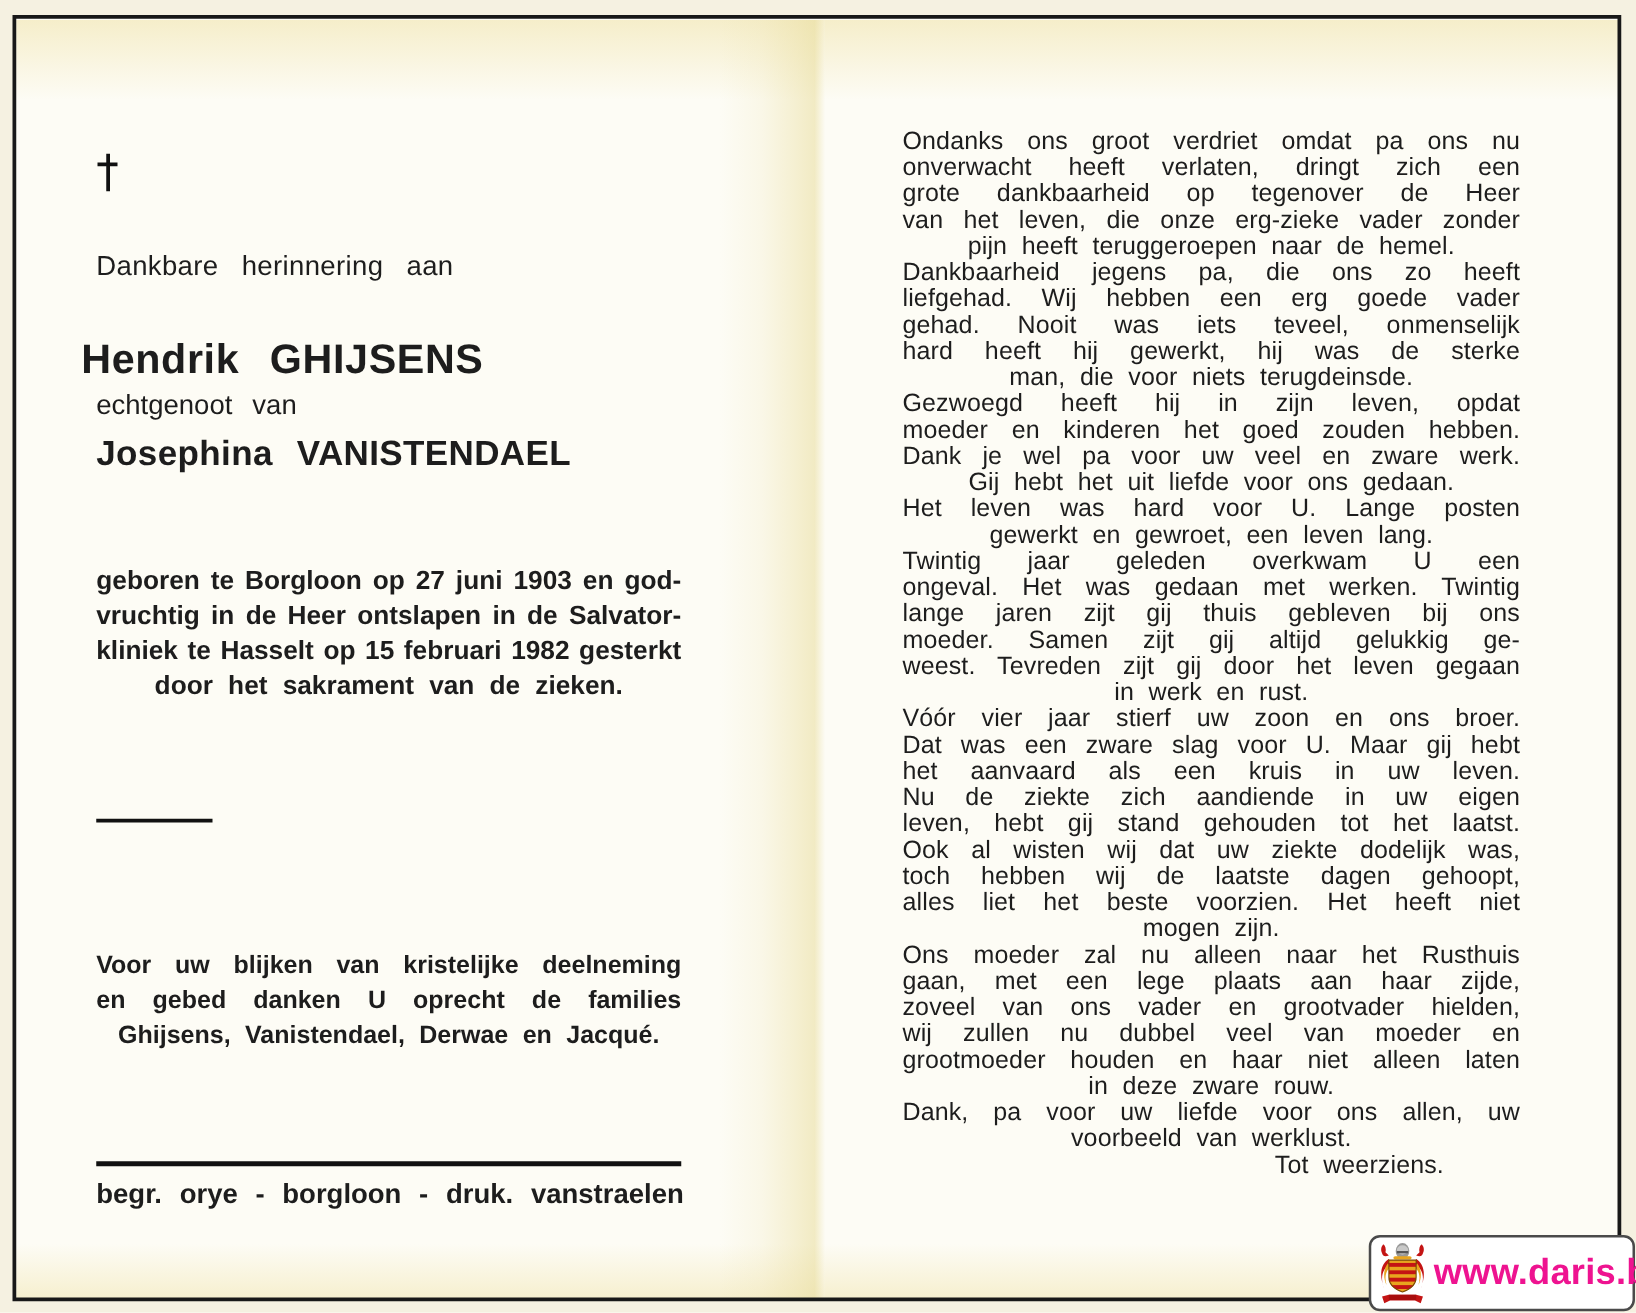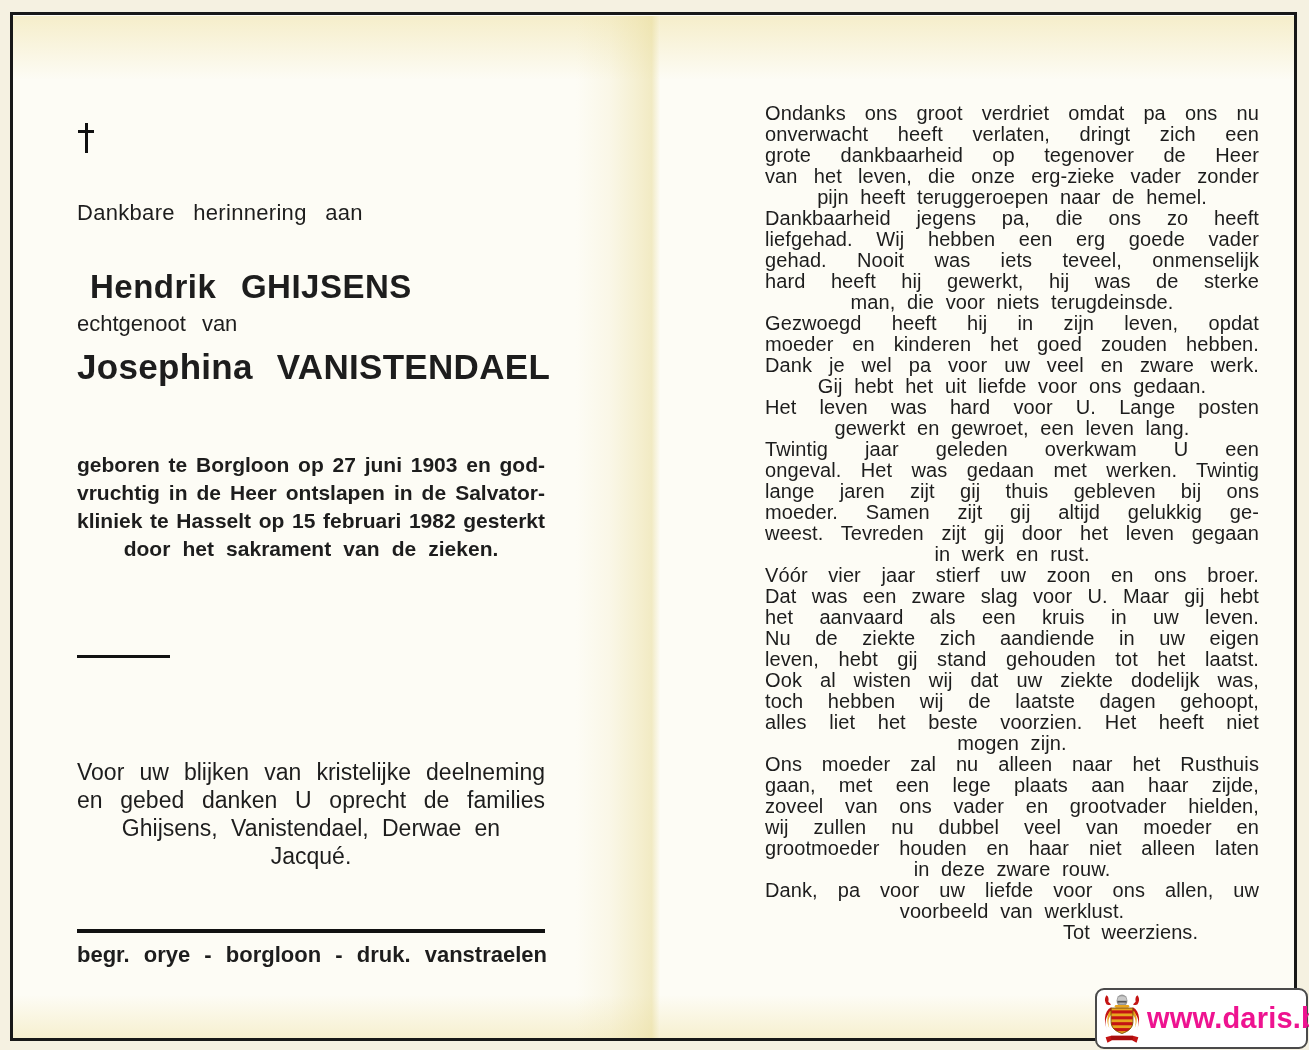--- a/index.html
+++ b/index.html
@@ -25,40 +25,40 @@
   .frame{position:absolute;left:10px;top:12px;width:1287px;height:1029px;
     border:3px solid var(--frame);pointer-events:none;}
 
   
   .cross{position:absolute;left:78px;top:123px;width:16px;height:32px;}
   .cross .v{position:absolute;left:7px;top:0;width:3px;height:30px;background:#101010;}
   .cross .h{position:absolute;left:0;top:7px;width:16px;height:3px;background:#101010;}
 
   .memorial-label{position:absolute;left:77px;top:200px;width:480px;
     font-size:22px;word-spacing:.55em;letter-spacing:.3px;}
-  .deceased-name{position:absolute;left:90px;top:268px;width:500px;
+  .deceased-name{position:absolute;left:65px;top:268px;width:500px;
     font-size:33px;font-weight:bold;word-spacing:.45em;letter-spacing:.5px;}
   .relation-label{position:absolute;left:77px;top:311px;width:480px;
     font-size:22px;word-spacing:.45em;}
   .spouse-name{position:absolute;left:77px;top:347px;width:500px;
-    font-size:35px;font-weight:bold;word-spacing:.4em;letter-spacing:.3px;}
+    font-size:28px;font-weight:bold;word-spacing:.4em;letter-spacing:.3px;}
 
   .life-par{position:absolute;left:77px;top:451px;width:468px;
     font-size:21px;font-weight:bold;line-height:28px;}
   .thanks-par{position:absolute;left:77px;top:758px;width:468px;
-    font-size:23px;line-height:28px;}
+    font-size:20px;line-height:28px;font-weight:bold;}
 
   .rule-small{position:absolute;left:77px;top:655px;width:93px;height:3px;background:#111;}
   .rule-big{position:absolute;left:77px;top:929px;width:468px;height:4px;background:#111;}
   .printer-line{position:absolute;left:77px;top:942px;width:470px;
     font-size:22px;font-weight:bold;text-align:justify;text-align-last:justify;}
 
   
   .memorial-text{position:absolute;left:722px;top:103px;width:494px;
-    font-size:20px;line-height:21px;letter-spacing:.1px;margin-left:43px;}
+    font-size:20px;line-height:21px;letter-spacing:.1px;}
 
   .tline{text-align:center;word-spacing:.30em;white-space:normal;}
   .tline.just{text-align:justify;text-align-last:justify;text-justify:inter-word;word-spacing:normal;}
   .tline.closing{padding-left:237px;word-spacing:.3em;}
 
   
   .daris-box{position:absolute;left:1095px;top:988px;width:213px;height:61px;
     background:#fff;border:2px solid #4a4a4a;border-radius:9px;
     display:flex;align-items:center;z-index:5;}
   .daris-crest{margin-left:5px;flex:0 0 auto;}

